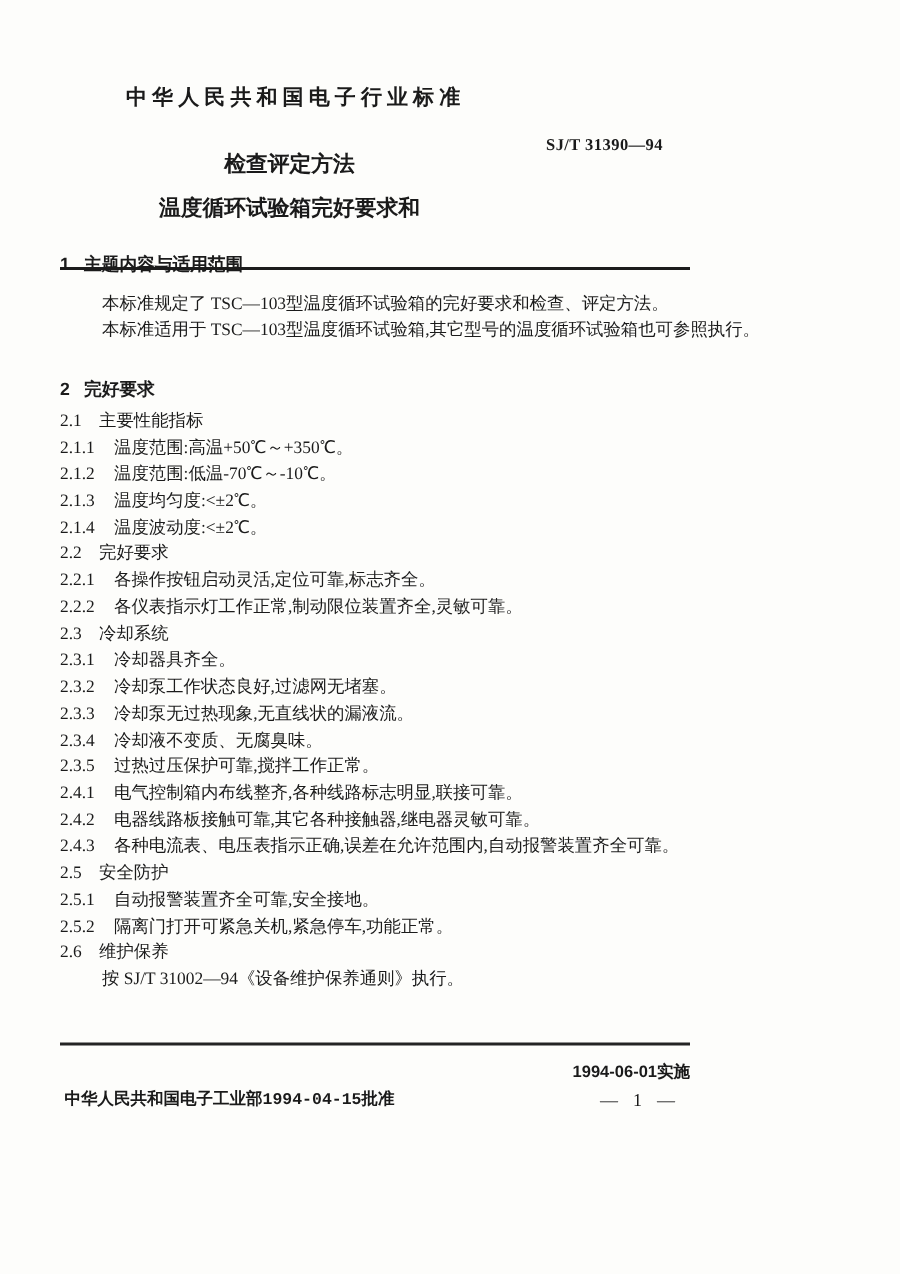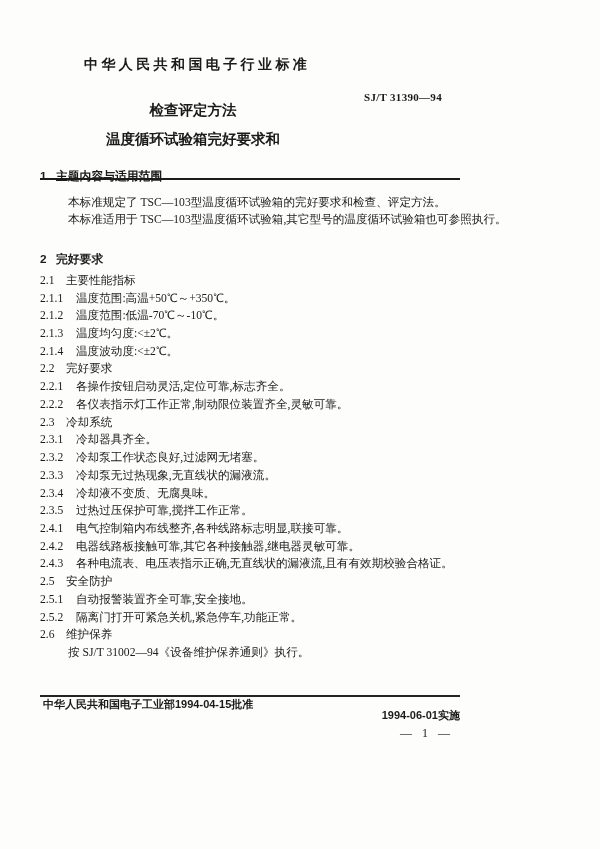--- a/index.html
+++ b/index.html
@@ -61,22 +61,22 @@
   .h .num { width: 16px; font-family: "Liberation Sans", sans-serif; }
   .l2 .num { width: 26px; }
   .l3 .num { width: 36px; }
   .p { padding-left: 28px; }
   
   .content .h + .p  { margin-top: 8px; }
   .content .p + .h  { margin-top: 22px; }
   .content .h + .l2 { margin-top: 3px; }
   
   .f-left {
-    position: absolute; left: 43px; top: 696px;
-    font-family: Liberation Sans, sans-serif;
+    position: absolute; left: 43px; top: 726px;
+    font-family: Liberation Mono, monospace;
     font-weight: bold; font-size: 11px; white-space: nowrap;
     line-height: 16px;
   }
   .f-right {
     position: absolute; right: 140px; top: 707px;
     font-family: "Liberation Sans", sans-serif;
     font-weight: bold; font-size: 11px; white-space: nowrap;
     line-height: 16px;
   }
   .f-page {
@@ -117,21 +117,21 @@
       <div class="line l3"><span class="num">2.2.1</span><span class="txt">各操作按钮启动灵活,定位可靠,标志齐全。</span></div>
       <div class="line l3"><span class="num">2.2.2</span><span class="txt">各仪表指示灯工作正常,制动限位装置齐全,灵敏可靠。</span></div>
       <div class="line l2"><span class="num">2.3</span><span class="txt">冷却系统</span></div>
       <div class="line l3"><span class="num">2.3.1</span><span class="txt">冷却器具齐全。</span></div>
       <div class="line l3"><span class="num">2.3.2</span><span class="txt">冷却泵工作状态良好,过滤网无堵塞。</span></div>
       <div class="line l3"><span class="num">2.3.3</span><span class="txt">冷却泵无过热现象,无直线状的漏液流。</span></div>
       <div class="line l3"><span class="num">2.3.4</span><span class="txt">冷却液不变质、无腐臭味。</span></div>
       <div class="line l3"><span class="num">2.3.5</span><span class="txt">过热过压保护可靠,搅拌工作正常。</span></div>
       <div class="line l3"><span class="num">2.4.1</span><span class="txt">电气控制箱内布线整齐,各种线路标志明显,联接可靠。</span></div>
       <div class="line l3"><span class="num">2.4.2</span><span class="txt">电器线路板接触可靠,其它各种接触器,继电器灵敏可靠。</span></div>
-      <div class="line l3"><span class="num">2.4.3</span><span class="txt">各种电流表、电压表指示正确,无直线状的漏液流,且有有效期校验合格证。</span></div>
+      <div class="line l3"><span class="num">2.4.3</span><span class="txt">各种电流表、电压表指示正确,误差在允许范围内,自动报警装置齐全可靠。</span></div>
       <div class="line l2"><span class="num">2.5</span><span class="txt">安全防护</span></div>
       <div class="line l3"><span class="num">2.5.1</span><span class="txt">自动报警装置齐全可靠,安全接地。</span></div>
       <div class="line l3"><span class="num">2.5.2</span><span class="txt">隔离门打开可紧急关机,紧急停车,功能正常。</span></div>
       <div class="line l2"><span class="num">2.6</span><span class="txt">维护保养</span></div>
       <div class="line p"><span class="txt">按 SJ/T 31002—94《设备维护保养通则》执行。</span></div>
     </div>
 
   <div class="rule-bottom"></div>
 
   <div class="f-left">中华人民共和国电子工业部1994-04-15批准</div>

